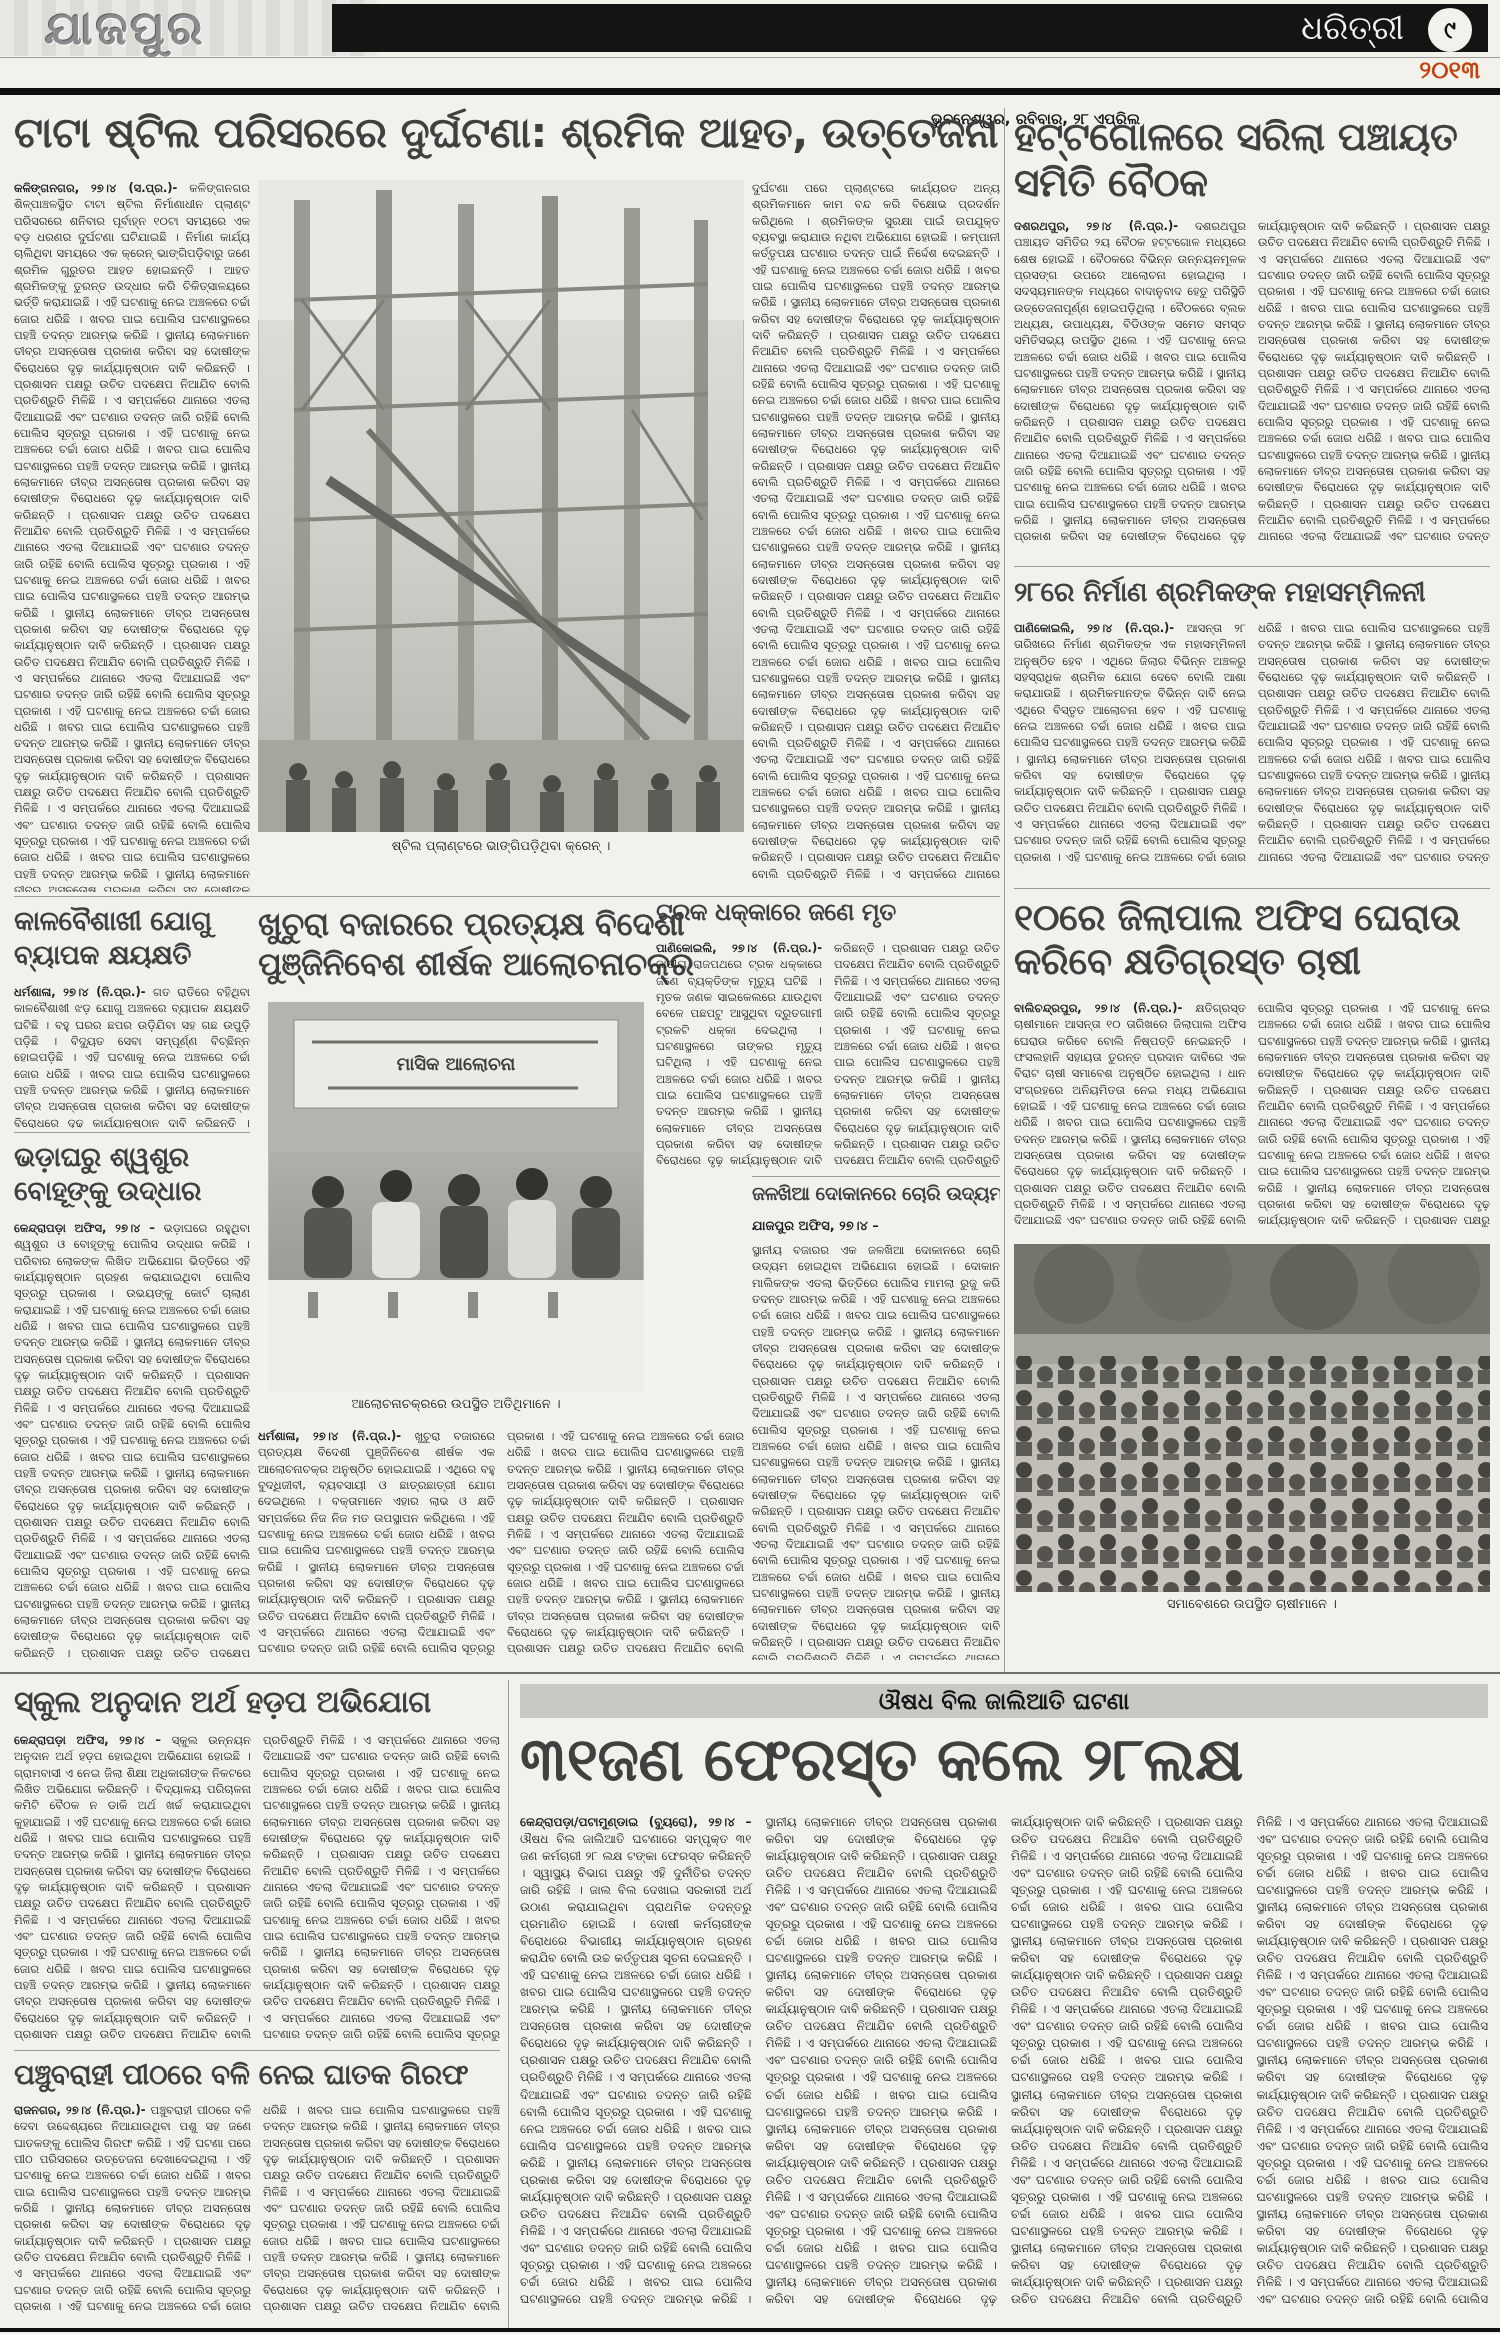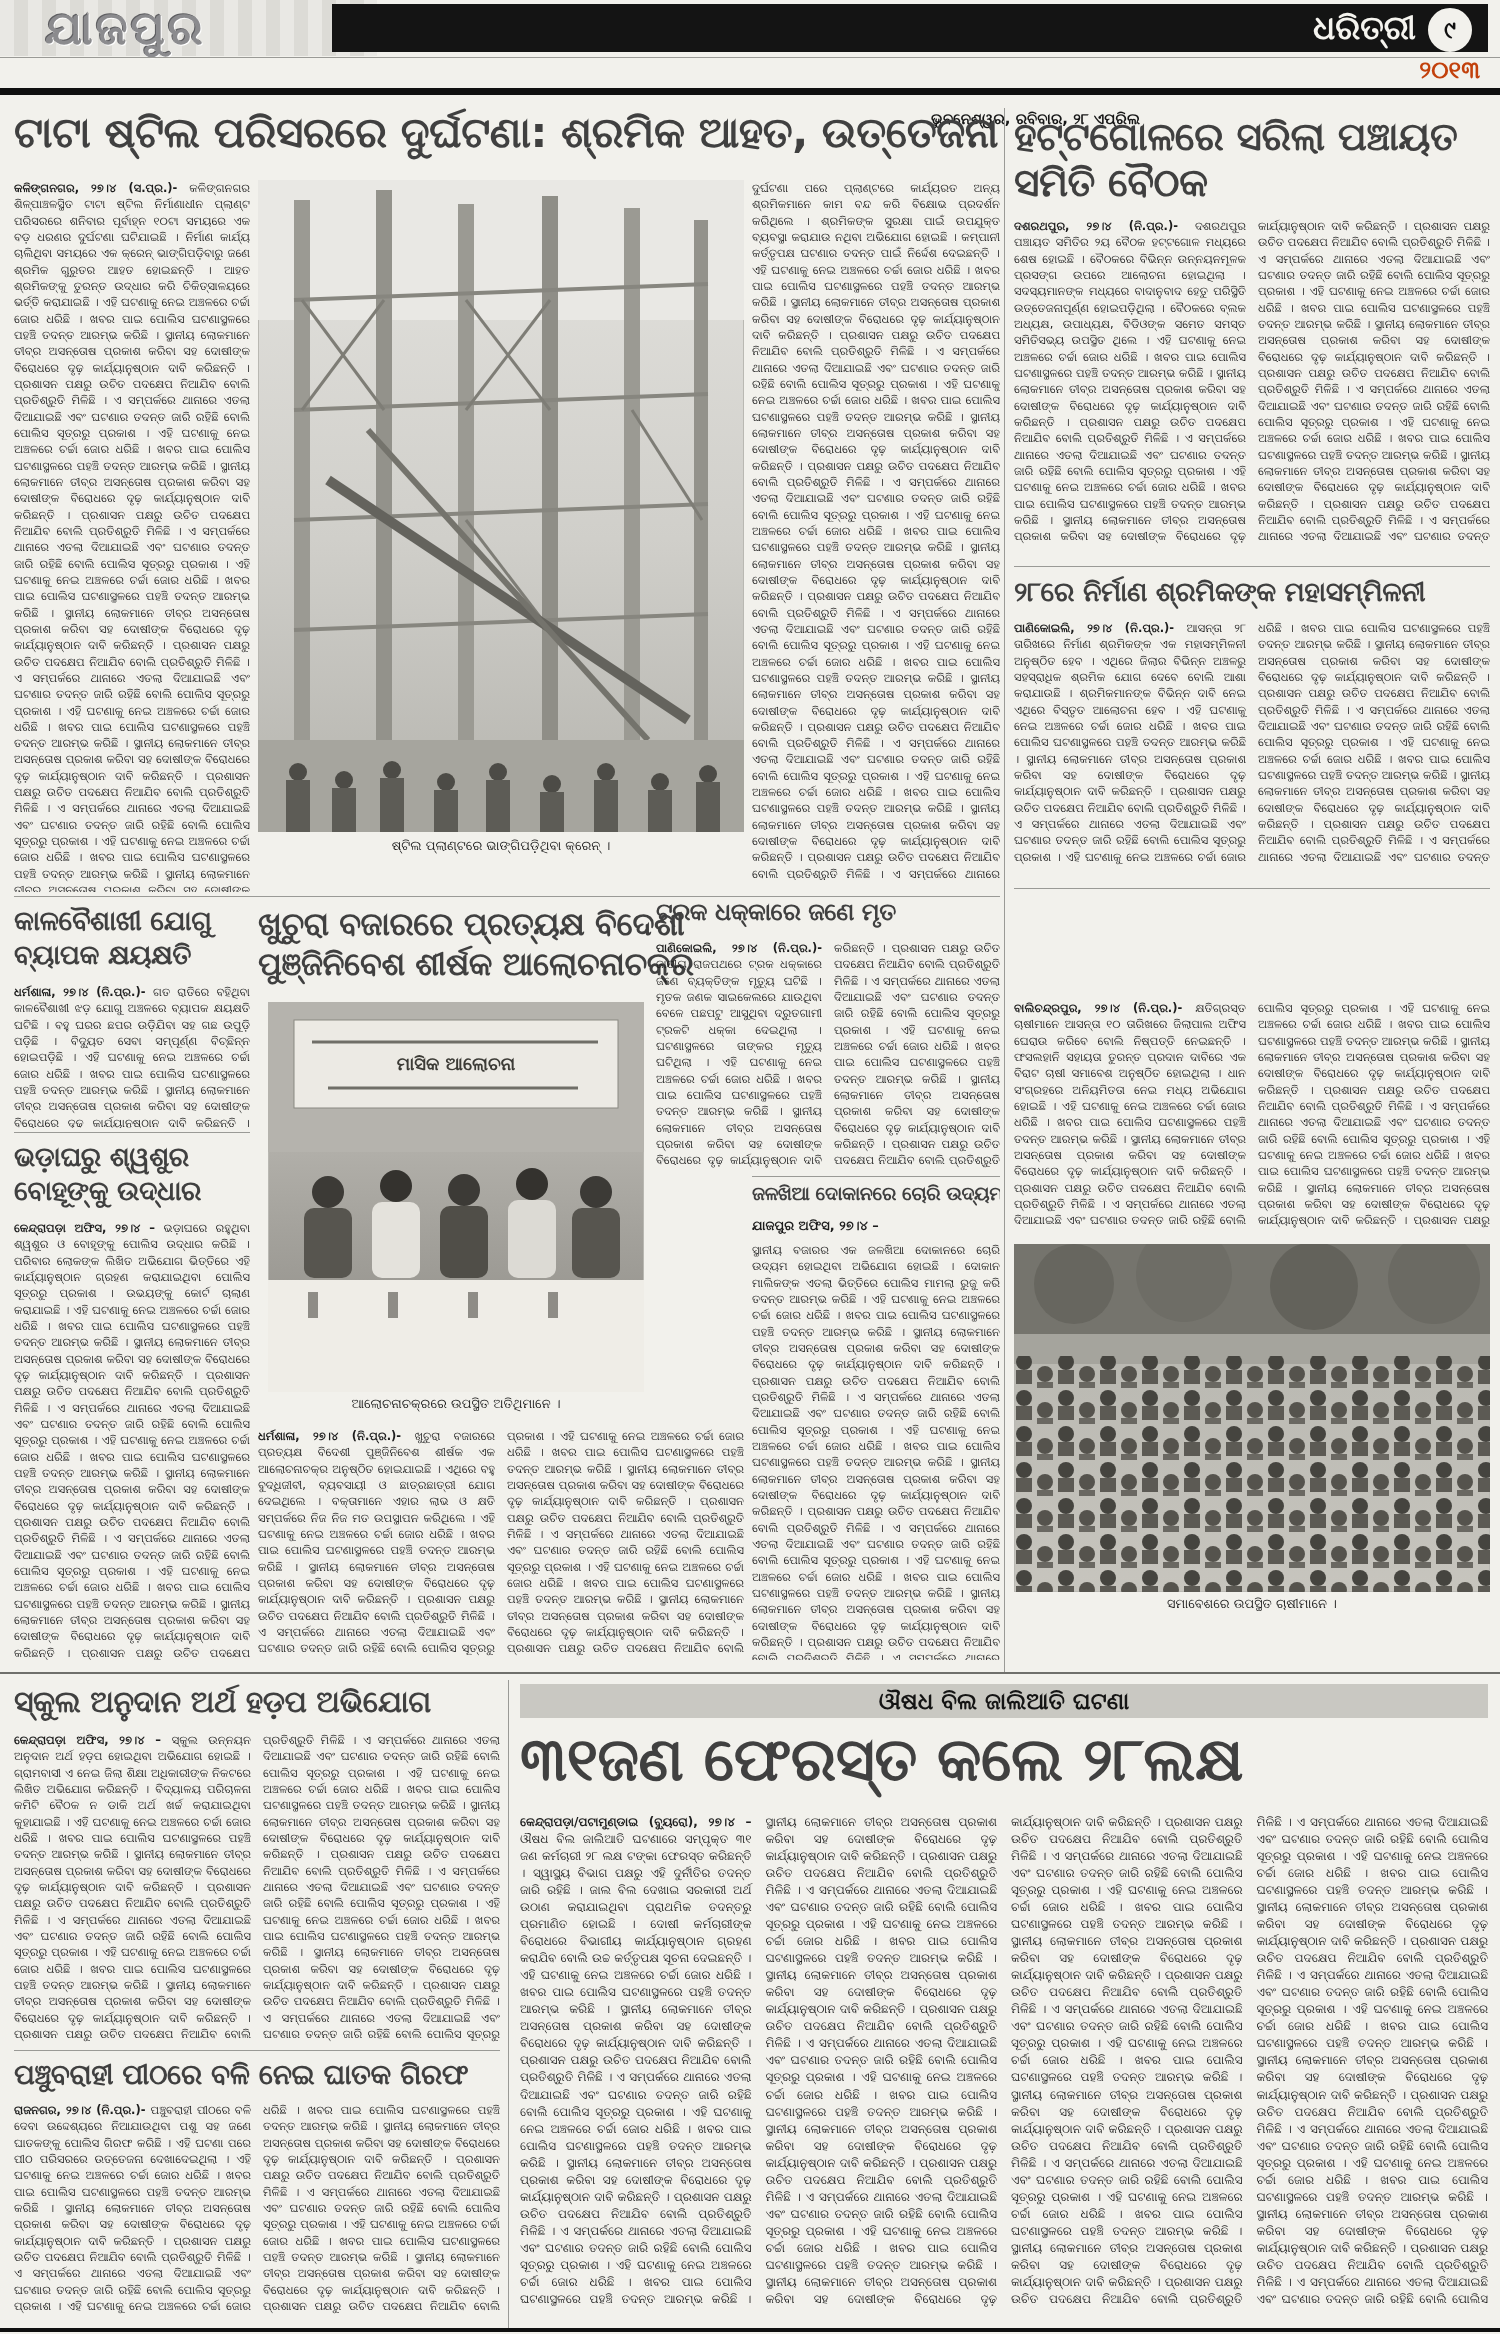--- a/index.html
+++ b/index.html
@@ -15,21 +15,21 @@
   .caption{font-size:13px;color:#141414;text-align:center;overflow:hidden;white-space:nowrap;}
   .rule-h{background:#9a9a96;height:1px;}
   .rule-v{background:#9a9a96;width:1px;}
   .thick-rule{background:#101010;}
   .photo{overflow:hidden;box-shadow:0 0 0 1px #b9b8b2 inset;}
   .masthead-region{font-size:46px;font-weight:800;color:#8b8b8e;letter-spacing:3px;
         text-shadow:1px 1px 0 #ffffff,-1px -1px 0 #5f5f62;
         background:repeating-linear-gradient(90deg,#e9e8e4 0 14px,#dcdbd6 14px 28px);
         display:flex;align-items:center;padding-left:14px;}
   .brand-bar{background:#141414;display:flex;align-items:center;}
-  .brand-name{position:absolute;right:72px;top:4px;font-size:33px;font-weight:700;color:#f5f4ef;}
+  .brand-name{position:absolute;right:84px;top:4px;font-size:33px;font-weight:400;color:#f5f4ef;}
   .page-circle{position:absolute;right:16px;top:4px;width:40px;height:40px;border-radius:50%;
         background:#f2f1ec;color:#101010;display:flex;align-items:center;justify-content:center;
         font-size:24px;font-weight:800;border:2px solid #f2f1ec;}
   .date-text{font-size:15px;font-weight:700;color:#161616;}
   .year-text{font-size:24px;font-weight:800;color:#c2410c;}
   .kicker-bar{background:#c9c8c2;display:flex;align-items:center;justify-content:center;
         font-size:23px;font-weight:800;color:#141414;}
 </style>
 </head>
 <body>
@@ -123,20 +123,21 @@
     <span class="dateline">ଦଶରଥପୁର, ୨୭।୪ (ନି.ପ୍ର.)- </span><span>ଦଶରଥପୁର ପଞ୍ଚାୟତ ସମିତିର ୨ୟ ବୈଠକ ହଟ୍ଟଗୋଳ ମଧ୍ୟରେ ଶେଷ ହୋଇଛି । ବୈଠକରେ ବିଭିନ୍ନ ଉନ୍ନୟନମୂଳକ ପ୍ରସଙ୍ଗ ଉପରେ ଆଲୋଚନା ହୋଇଥିଲା । ସଦସ୍ୟମାନଙ୍କ ମଧ୍ୟରେ ବାଦାନୁବାଦ ହେତୁ ପରିସ୍ଥିତି ଉତ୍ତେଜନାପୂର୍ଣ୍ଣ ହୋଇପଡ଼ିଥିଲା । ବୈଠକରେ ବ୍ଲକ ଅଧ୍ୟକ୍ଷ, ଉପାଧ୍ୟକ୍ଷ, ବିଡିଓଙ୍କ ସମେତ ସମସ୍ତ ସମିତିସଭ୍ୟ ଉପସ୍ଥିତ ଥିଲେ ।</span><span> ଏହି ଘଟଣାକୁ ନେଇ ଅଞ୍ଚଳରେ ଚର୍ଚ୍ଚା ଜୋର ଧରିଛି । ଖବର ପାଇ ପୋଲିସ ଘଟଣାସ୍ଥଳରେ ପହଞ୍ଚି ତଦନ୍ତ ଆରମ୍ଭ କରିଛି । ସ୍ଥାନୀୟ ଲୋକମାନେ ତୀବ୍ର ଅସନ୍ତୋଷ ପ୍ରକାଶ କରିବା ସହ ଦୋଷୀଙ୍କ ବିରୋଧରେ ଦୃଢ଼ କାର୍ଯ୍ୟାନୁଷ୍ଠାନ ଦାବି କରିଛନ୍ତି । ପ୍ରଶାସନ ପକ୍ଷରୁ ଉଚିତ ପଦକ୍ଷେପ ନିଆଯିବ ବୋଲି ପ୍ରତିଶ୍ରୁତି ମିଳିଛି । ଏ ସମ୍ପର୍କରେ ଥାନାରେ ଏତଲା ଦିଆଯାଇଛି ଏବଂ ଘଟଣାର ତଦନ୍ତ ଜାରି ରହିଛି ବୋଲି ପୋଲିସ ସୂତ୍ରରୁ ପ୍ରକାଶ ।  ଏହି ଘଟଣାକୁ ନେଇ ଅଞ୍ଚଳରେ ଚର୍ଚ୍ଚା ଜୋର ଧରିଛି । ଖବର ପାଇ ପୋଲିସ ଘଟଣାସ୍ଥଳରେ ପହଞ୍ଚି ତଦନ୍ତ ଆରମ୍ଭ କରିଛି । ସ୍ଥାନୀୟ ଲୋକମାନେ ତୀବ୍ର ଅସନ୍ତୋଷ ପ୍ରକାଶ କରିବା ସହ ଦୋଷୀଙ୍କ ବିରୋଧରେ ଦୃଢ଼ କାର୍ଯ୍ୟାନୁଷ୍ଠାନ ଦାବି କରିଛନ୍ତି । ପ୍ରଶାସନ ପକ୍ଷରୁ ଉଚିତ ପଦକ୍ଷେପ ନିଆଯିବ ବୋଲି ପ୍ରତିଶ୍ରୁତି ମିଳିଛି । ଏ ସମ୍ପର୍କରେ ଥାନାରେ ଏତଲା ଦିଆଯାଇଛି ଏବଂ ଘଟଣାର ତଦନ୍ତ ଜାରି ରହିଛି ବୋଲି ପୋଲିସ ସୂତ୍ରରୁ ପ୍ରକାଶ ।  ଏହି ଘଟଣାକୁ ନେଇ ଅଞ୍ଚଳରେ ଚର୍ଚ୍ଚା ଜୋର ଧରିଛି । ଖବର ପାଇ ପୋଲିସ ଘଟଣାସ୍ଥଳରେ ପହଞ୍ଚି ତଦନ୍ତ ଆରମ୍ଭ କରିଛି । ସ୍ଥାନୀୟ ଲୋକମାନେ ତୀବ୍ର ଅସନ୍ତୋଷ ପ୍ରକାଶ କରିବା ସହ ଦୋଷୀଙ୍କ ବିରୋଧରେ ଦୃଢ଼ କାର୍ଯ୍ୟାନୁଷ୍ଠାନ ଦାବି କରିଛନ୍ତି । ପ୍ରଶାସନ ପକ୍ଷରୁ ଉଚିତ ପଦକ୍ଷେପ ନିଆଯିବ ବୋଲି ପ୍ରତିଶ୍ରୁତି ମିଳିଛି । ଏ ସମ୍ପର୍କରେ ଥାନାରେ ଏତଲା ଦିଆଯାଇଛି ଏବଂ ଘଟଣାର ତଦନ୍ତ ଜାରି ରହିଛି ବୋଲି ପୋଲିସ ସୂତ୍ରରୁ ପ୍ରକାଶ ।  ଏହି ଘଟଣାକୁ ନେଇ ଅଞ୍ଚଳରେ ଚର୍ଚ୍ଚା ଜୋର ଧରିଛି । ଖବର ପାଇ ପୋଲିସ ଘଟଣାସ୍ଥଳରେ ପହଞ୍ଚି ତଦନ୍ତ ଆରମ୍ଭ କରିଛି । ସ୍ଥାନୀୟ ଲୋକମାନେ ତୀବ୍ର ଅସନ୍ତୋଷ ପ୍ରକାଶ କରିବା ସହ ଦୋଷୀଙ୍କ ବିରୋଧରେ ଦୃଢ଼ କାର୍ଯ୍ୟାନୁଷ୍ଠାନ ଦାବି କରିଛନ୍ତି । ପ୍ରଶାସନ ପକ୍ଷରୁ ଉଚିତ ପଦକ୍ଷେପ ନିଆଯିବ ବୋଲି ପ୍ରତିଶ୍ରୁତି ମିଳିଛି । ଏ ସମ୍ପର୍କରେ ଥାନାରେ ଏତଲା ଦିଆଯାଇଛି ଏବଂ ଘଟଣାର ତଦନ୍ତ ଜାରି ରହିଛି ବୋଲି ପୋଲିସ ସୂତ୍ରରୁ ପ୍ରକାଶ ।  ଏହି ଘଟଣାକୁ ନେଇ ଅଞ୍ଚଳରେ ଚର୍ଚ୍ଚା ଜୋର ଧରିଛି । ଖବର ପାଇ ପୋଲିସ ଘଟଣାସ୍ଥଳରେ ପହଞ୍ଚି ତଦନ୍ତ ଆରମ୍ଭ କରିଛି । ସ୍ଥାନୀୟ ଲୋକମାନେ ତୀବ୍ର ଅସନ୍ତୋଷ ପ୍ରକାଶ କରିବା ସହ ଦୋଷୀଙ୍କ ବିରୋଧରେ ଦୃଢ଼ କାର୍ଯ୍ୟାନୁଷ୍ଠାନ ଦାବି କରିଛନ୍ତି । ପ୍ରଶାସନ ପକ୍ଷରୁ ଉଚିତ ପଦକ୍ଷେପ ନିଆଯିବ ବୋଲି ପ୍ରତିଶ୍ରୁତି ମିଳିଛି । ଏ ସମ୍ପର୍କରେ ଥାନାରେ ଏତଲା ଦିଆଯାଇଛି ଏବଂ ଘଟଣାର ତଦନ୍ତ ଜାରି ରହିଛି ବୋଲି ପୋଲିସ ସୂତ୍ରରୁ ପ୍ରକାଶ ।  ଏହି ଘଟଣାକୁ ନେଇ ଅଞ୍ଚଳରେ ଚର୍ଚ୍ଚା ଜୋର ଧରିଛି । ଖବର ପାଇ ପୋଲିସ ଘଟଣାସ୍ଥଳରେ ପହଞ୍ଚି ତଦନ୍ତ ଆରମ୍ଭ କରିଛି । ସ୍ଥାନୀୟ ଲୋକମାନେ ତୀବ୍ର ଅସନ୍ତୋଷ ପ୍ରକାଶ କରିବା ସହ ଦୋଷୀଙ୍କ ବିରୋଧରେ ଦୃଢ଼ କାର୍ଯ୍ୟାନୁଷ୍ଠାନ ଦାବି କରିଛନ୍ତି । ପ୍ରଶାସନ ପକ୍ଷରୁ ଉଚିତ ପଦକ୍ଷେପ ନିଆଯିବ ବୋଲି ପ୍ରତିଶ୍ରୁତି ମିଳିଛି । ଏ ସମ୍ପର୍କରେ ଥାନାରେ ଏତଲା ଦିଆଯାଇଛି ଏବଂ ଘଟଣାର ତଦନ୍ତ ଜାରି ରହିଛି ବୋଲି ପୋଲିସ ସୂତ୍ରରୁ ପ୍ରକାଶ ।</span>
   </div>
   <div class="abs rule-h" style="left:1014px;top:566px;width:476px;"></div>
 
   <div class="abs headline center" style="left:1014px;top:576px;width:476px;height:38px;font-size:27px;white-space:nowrap;">୨୮ରେ ନିର୍ମାଣ ଶ୍ରମିକଙ୍କ ମହାସମ୍ମିଳନୀ</div>
   <div class="abs body-text cols-2" style="left:1014px;top:620px;width:476px;height:260px;">
     <span class="dateline">ପାଣିକୋଇଲି, ୨୭।୪ (ନି.ପ୍ର.)- </span><span>ଆସନ୍ତା ୨୮ ତାରିଖରେ ନିର୍ମାଣ ଶ୍ରମିକଙ୍କ ଏକ ମହାସମ୍ମିଳନୀ ଅନୁଷ୍ଠିତ ହେବ । ଏଥିରେ ଜିଲାର ବିଭିନ୍ନ ଅଞ୍ଚଳରୁ ସହସ୍ରାଧିକ ଶ୍ରମିକ ଯୋଗ ଦେବେ ବୋଲି ଆଶା କରାଯାଉଛି । ଶ୍ରମିକମାନଙ୍କ ବିଭିନ୍ନ ଦାବି ନେଇ ଏଥିରେ ବିସ୍ତୃତ ଆଲୋଚନା ହେବ ।</span><span> ଏହି ଘଟଣାକୁ ନେଇ ଅଞ୍ଚଳରେ ଚର୍ଚ୍ଚା ଜୋର ଧରିଛି । ଖବର ପାଇ ପୋଲିସ ଘଟଣାସ୍ଥଳରେ ପହଞ୍ଚି ତଦନ୍ତ ଆରମ୍ଭ କରିଛି । ସ୍ଥାନୀୟ ଲୋକମାନେ ତୀବ୍ର ଅସନ୍ତୋଷ ପ୍ରକାଶ କରିବା ସହ ଦୋଷୀଙ୍କ ବିରୋଧରେ ଦୃଢ଼ କାର୍ଯ୍ୟାନୁଷ୍ଠାନ ଦାବି କରିଛନ୍ତି । ପ୍ରଶାସନ ପକ୍ଷରୁ ଉଚିତ ପଦକ୍ଷେପ ନିଆଯିବ ବୋଲି ପ୍ରତିଶ୍ରୁତି ମିଳିଛି । ଏ ସମ୍ପର୍କରେ ଥାନାରେ ଏତଲା ଦିଆଯାଇଛି ଏବଂ ଘଟଣାର ତଦନ୍ତ ଜାରି ରହିଛି ବୋଲି ପୋଲିସ ସୂତ୍ରରୁ ପ୍ରକାଶ ।  ଏହି ଘଟଣାକୁ ନେଇ ଅଞ୍ଚଳରେ ଚର୍ଚ୍ଚା ଜୋର ଧରିଛି । ଖବର ପାଇ ପୋଲିସ ଘଟଣାସ୍ଥଳରେ ପହଞ୍ଚି ତଦନ୍ତ ଆରମ୍ଭ କରିଛି । ସ୍ଥାନୀୟ ଲୋକମାନେ ତୀବ୍ର ଅସନ୍ତୋଷ ପ୍ରକାଶ କରିବା ସହ ଦୋଷୀଙ୍କ ବିରୋଧରେ ଦୃଢ଼ କାର୍ଯ୍ୟାନୁଷ୍ଠାନ ଦାବି କରିଛନ୍ତି । ପ୍ରଶାସନ ପକ୍ଷରୁ ଉଚିତ ପଦକ୍ଷେପ ନିଆଯିବ ବୋଲି ପ୍ରତିଶ୍ରୁତି ମିଳିଛି । ଏ ସମ୍ପର୍କରେ ଥାନାରେ ଏତଲା ଦିଆଯାଇଛି ଏବଂ ଘଟଣାର ତଦନ୍ତ ଜାରି ରହିଛି ବୋଲି ପୋଲିସ ସୂତ୍ରରୁ ପ୍ରକାଶ ।  ଏହି ଘଟଣାକୁ ନେଇ ଅଞ୍ଚଳରେ ଚର୍ଚ୍ଚା ଜୋର ଧରିଛି । ଖବର ପାଇ ପୋଲିସ ଘଟଣାସ୍ଥଳରେ ପହଞ୍ଚି ତଦନ୍ତ ଆରମ୍ଭ କରିଛି । ସ୍ଥାନୀୟ ଲୋକମାନେ ତୀବ୍ର ଅସନ୍ତୋଷ ପ୍ରକାଶ କରିବା ସହ ଦୋଷୀଙ୍କ ବିରୋଧରେ ଦୃଢ଼ କାର୍ଯ୍ୟାନୁଷ୍ଠାନ ଦାବି କରିଛନ୍ତି । ପ୍ରଶାସନ ପକ୍ଷରୁ ଉଚିତ ପଦକ୍ଷେପ ନିଆଯିବ ବୋଲି ପ୍ରତିଶ୍ରୁତି ମିଳିଛି । ଏ ସମ୍ପର୍କରେ ଥାନାରେ ଏତଲା ଦିଆଯାଇଛି ଏବଂ ଘଟଣାର ତଦନ୍ତ ଜାରି ରହିଛି ବୋଲି ପୋଲିସ ସୂତ୍ରରୁ ପ୍ରକାଶ ।  ଏହି ଘଟଣାକୁ ନେଇ ଅଞ୍ଚଳରେ ଚର୍ଚ୍ଚା ଜୋର ଧରିଛି । ଖବର ପାଇ ପୋଲିସ ଘଟଣାସ୍ଥଳରେ ପହଞ୍ଚି ତଦନ୍ତ ଆରମ୍ଭ କରିଛି । ସ୍ଥାନୀୟ ଲୋକମାନେ ତୀବ୍ର ଅସନ୍ତୋଷ ପ୍ରକାଶ କରିବା ସହ ଦୋଷୀଙ୍କ ବିରୋଧରେ ଦୃଢ଼ କାର୍ଯ୍ୟାନୁଷ୍ଠାନ ଦାବି କରିଛନ୍ତି । ପ୍ରଶାସନ ପକ୍ଷରୁ ଉଚିତ ପଦକ୍ଷେପ ନିଆଯିବ ବୋଲି ପ୍ରତିଶ୍ରୁତି ମିଳିଛି । ଏ ସମ୍ପର୍କରେ ଥାନାରେ ଏତଲା ଦିଆଯାଇଛି ଏବଂ ଘଟଣାର ତଦନ୍ତ ଜାରି ରହିଛି ବୋଲି ପୋଲିସ ସୂତ୍ରରୁ ପ୍ରକାଶ ।</span>
   </div>
   <div class="abs rule-h" style="left:1014px;top:888px;width:476px;"></div>
 
+  <div class="abs headline" style="left:1014px;top:896px;width:476px;height:98px;font-size:37px;line-height:1.2;">୧୦ରେ ଜିଲାପାଲ ଅଫିସ ଘେରାଉ କରିବେ କ୍ଷତିଗ୍ରସ୍ତ ଚାଷୀ</div>
   <div class="abs body-text cols-2" style="left:1014px;top:1000px;width:476px;height:236px;">
     <span class="dateline">ବାଲିଚନ୍ଦ୍ରପୁର, ୨୭।୪ (ନି.ପ୍ର.)- </span><span>କ୍ଷତିଗ୍ରସ୍ତ ଚାଷୀମାନେ ଆସନ୍ତା ୧୦ ତାରିଖରେ ଜିଲାପାଲ ଅଫିସ ଘେରାଉ କରିବେ ବୋଲି ନିଷ୍ପତ୍ତି ନେଇଛନ୍ତି । ଫସଲହାନି ସହାୟତା ତୁରନ୍ତ ପ୍ରଦାନ ଦାବିରେ ଏକ ବିରାଟ ଚାଷୀ ସମାବେଶ ଅନୁଷ୍ଠିତ ହୋଇଥିଲା । ଧାନ ସଂଗ୍ରହରେ ଅନିୟମିତତା ନେଇ ମଧ୍ୟ ଅଭିଯୋଗ ହୋଇଛି ।</span><span> ଏହି ଘଟଣାକୁ ନେଇ ଅଞ୍ଚଳରେ ଚର୍ଚ୍ଚା ଜୋର ଧରିଛି । ଖବର ପାଇ ପୋଲିସ ଘଟଣାସ୍ଥଳରେ ପହଞ୍ଚି ତଦନ୍ତ ଆରମ୍ଭ କରିଛି । ସ୍ଥାନୀୟ ଲୋକମାନେ ତୀବ୍ର ଅସନ୍ତୋଷ ପ୍ରକାଶ କରିବା ସହ ଦୋଷୀଙ୍କ ବିରୋଧରେ ଦୃଢ଼ କାର୍ଯ୍ୟାନୁଷ୍ଠାନ ଦାବି କରିଛନ୍ତି । ପ୍ରଶାସନ ପକ୍ଷରୁ ଉଚିତ ପଦକ୍ଷେପ ନିଆଯିବ ବୋଲି ପ୍ରତିଶ୍ରୁତି ମିଳିଛି । ଏ ସମ୍ପର୍କରେ ଥାନାରେ ଏତଲା ଦିଆଯାଇଛି ଏବଂ ଘଟଣାର ତଦନ୍ତ ଜାରି ରହିଛି ବୋଲି ପୋଲିସ ସୂତ୍ରରୁ ପ୍ରକାଶ ।  ଏହି ଘଟଣାକୁ ନେଇ ଅଞ୍ଚଳରେ ଚର୍ଚ୍ଚା ଜୋର ଧରିଛି । ଖବର ପାଇ ପୋଲିସ ଘଟଣାସ୍ଥଳରେ ପହଞ୍ଚି ତଦନ୍ତ ଆରମ୍ଭ କରିଛି । ସ୍ଥାନୀୟ ଲୋକମାନେ ତୀବ୍ର ଅସନ୍ତୋଷ ପ୍ରକାଶ କରିବା ସହ ଦୋଷୀଙ୍କ ବିରୋଧରେ ଦୃଢ଼ କାର୍ଯ୍ୟାନୁଷ୍ଠାନ ଦାବି କରିଛନ୍ତି । ପ୍ରଶାସନ ପକ୍ଷରୁ ଉଚିତ ପଦକ୍ଷେପ ନିଆଯିବ ବୋଲି ପ୍ରତିଶ୍ରୁତି ମିଳିଛି । ଏ ସମ୍ପର୍କରେ ଥାନାରେ ଏତଲା ଦିଆଯାଇଛି ଏବଂ ଘଟଣାର ତଦନ୍ତ ଜାରି ରହିଛି ବୋଲି ପୋଲିସ ସୂତ୍ରରୁ ପ୍ରକାଶ ।  ଏହି ଘଟଣାକୁ ନେଇ ଅଞ୍ଚଳରେ ଚର୍ଚ୍ଚା ଜୋର ଧରିଛି । ଖବର ପାଇ ପୋଲିସ ଘଟଣାସ୍ଥଳରେ ପହଞ୍ଚି ତଦନ୍ତ ଆରମ୍ଭ କରିଛି । ସ୍ଥାନୀୟ ଲୋକମାନେ ତୀବ୍ର ଅସନ୍ତୋଷ ପ୍ରକାଶ କରିବା ସହ ଦୋଷୀଙ୍କ ବିରୋଧରେ ଦୃଢ଼ କାର୍ଯ୍ୟାନୁଷ୍ଠାନ ଦାବି କରିଛନ୍ତି । ପ୍ରଶାସନ ପକ୍ଷରୁ ଉଚିତ ପଦକ୍ଷେପ ନିଆଯିବ ବୋଲି ପ୍ରତିଶ୍ରୁତି ମିଳିଛି । ଏ ସମ୍ପର୍କରେ ଥାନାରେ ଏତଲା ଦିଆଯାଇଛି ଏବଂ ଘଟଣାର ତଦନ୍ତ ଜାରି ରହିଛି ବୋଲି ପୋଲିସ ସୂତ୍ରରୁ ପ୍ରକାଶ ।  ଏହି ଘଟଣାକୁ ନେଇ ଅଞ୍ଚଳରେ ଚର୍ଚ୍ଚା ଜୋର ଧରିଛି । ଖବର ପାଇ ପୋଲିସ ଘଟଣାସ୍ଥଳରେ ପହଞ୍ଚି ତଦନ୍ତ ଆରମ୍ଭ କରିଛି । ସ୍ଥାନୀୟ ଲୋକମାନେ ତୀବ୍ର ଅସନ୍ତୋଷ ପ୍ରକାଶ କରିବା ସହ ଦୋଷୀଙ୍କ ବିରୋଧରେ ଦୃଢ଼ କାର୍ଯ୍ୟାନୁଷ୍ଠାନ ଦାବି କରିଛନ୍ତି । ପ୍ରଶାସନ ପକ୍ଷରୁ ଉଚିତ ପଦକ୍ଷେପ ନିଆଯିବ ବୋଲି ପ୍ରତିଶ୍ରୁତି ମିଳିଛି । ଏ ସମ୍ପର୍କରେ ଥାନାରେ ଏତଲା ଦିଆଯାଇଛି ଏବଂ ଘଟଣାର ତଦନ୍ତ ଜାରି ରହିଛି ବୋଲି ପୋଲିସ ସୂତ୍ରରୁ ପ୍ରକାଶ ।</span>
   </div>
   <div class="abs photo" style="left:1014px;top:1244px;width:476px;height:348px;background:linear-gradient(180deg,#8e8d86 0%,#b9b8b1 30%,#c7c5be 100%);">
     <svg width="476" height="348" viewBox="0 0 476 348">
       <defs>
         <pattern id="crowd" width="42" height="36" patternUnits="userSpaceOnUse">
           <circle cx="10" cy="10" r="8" fill="#45443f"></circle>
           <rect x="2" y="18" width="16" height="14" fill="#5c5a54"></rect>
           <circle cx="31" cy="22" r="8" fill="#55534d"></circle>

